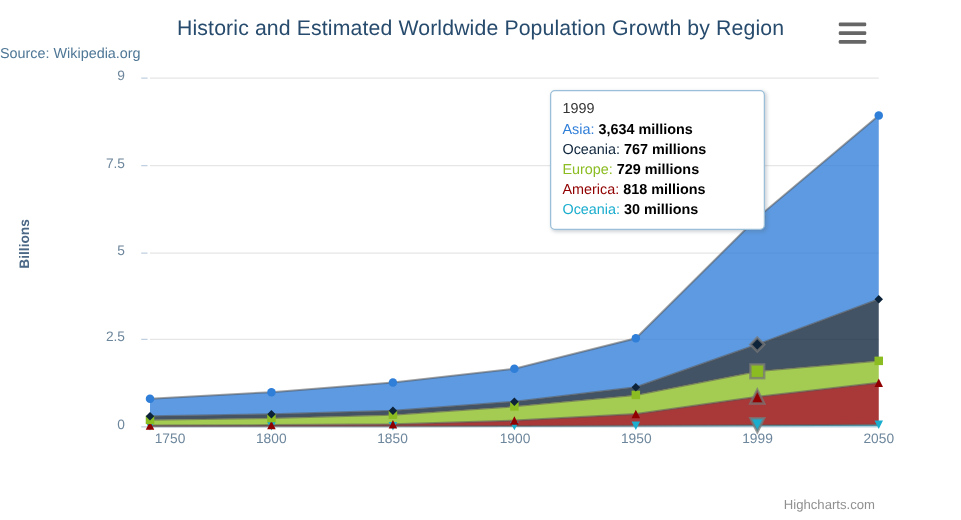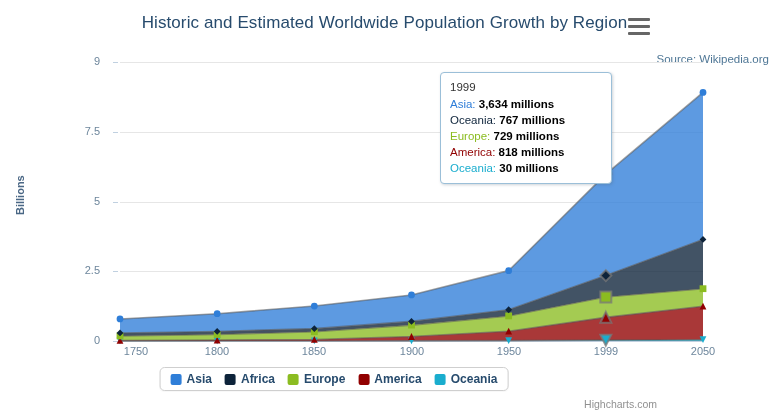--- a/index.html
+++ b/index.html
@@ -1,25 +1,25 @@
 <!DOCTYPE html>
 <html><head>
 <meta charset="utf-8">
 <style>
   html,body{margin:0;padding:0;background:#ffffff;}
   body{width:769px;height:416px;overflow:hidden;
        font-family:"Liberation Sans","DejaVu Sans",sans-serif;
        -webkit-font-smoothing:antialiased;}
-  #chart{position:relative;width:668px;height:416px;background:#fff;}
+  #chart{position:relative;width:668px;height:416px;background:#fff;padding-left:43px;}
 
   
   .title{position:absolute;left:0;top:13px;width:769px;text-align:center;
          font-size:17px;color:#274b6d;letter-spacing:.1px;white-space:nowrap;}
-  .subtitle{position:absolute;left:0;top:37px;width:769px;text-align:right;
-            font-size:11.5px;color:#4f7796;margin-top:16px;}
+  .subtitle{position:absolute;left:0;top:37px;width:769px;text-align:left;
+            font-size:11.5px;color:#4f7796;}
 
   
   .burger{position:absolute;right:18px;top:18px;width:22px;height:17px;
           display:flex;flex-direction:column;justify-content:space-between;cursor:pointer;}
   .burger i{display:block;height:3px;background:#666;border-radius:1px;}
 
   
   .plot{position:absolute;left:120px;top:62px;width:583px;height:279px;}
   .grid{position:absolute;left:0;width:583px;height:1px;background:#e6e6e6;}
   .axis-x{position:absolute;left:120px;top:341px;width:583px;height:1px;background:#c0d0e0;}
@@ -155,37 +155,15 @@
     <div class="yr">1999</div>
     <div id="tip-rows">
         <div class="row"><span class="nm" style="color: rgb(47, 126, 216);">Asia: </span><span class="vl">3,634 millions</span></div>
         <div class="row"><span class="nm" style="color: rgb(13, 35, 58);">Oceania: </span><span class="vl">767 millions</span></div>
         <div class="row"><span class="nm" style="color: rgb(139, 188, 33);">Europe: </span><span class="vl">729 millions</span></div>
         <div class="row"><span class="nm" style="color: rgb(145, 0, 0);">America: </span><span class="vl">818 millions</span></div>
         <div class="row"><span class="nm" style="color: rgb(26, 173, 206);">Oceania: </span><span class="vl">30 millions</span></div>
       </div>
   </div>
 
-  <div class="legend" id="legend">
-      <div class="litem">
-        <span class="lsw" style="background: rgb(47, 126, 216);"></span>
-        <span class="ltx">Asia</span>
-      </div>
-      <div class="litem">
-        <span class="lsw" style="background: rgb(13, 35, 58);"></span>
-        <span class="ltx">Africa</span>
-      </div>
-      <div class="litem">
-        <span class="lsw" style="background: rgb(139, 188, 33);"></span>
-        <span class="ltx">Europe</span>
-      </div>
-      <div class="litem">
-        <span class="lsw" style="background: rgb(145, 0, 0);"></span>
-        <span class="ltx">America</span>
-      </div>
-      <div class="litem">
-        <span class="lsw" style="background: rgb(26, 173, 206);"></span>
-        <span class="ltx">Oceania</span>
-      </div>
-    </div>
 
   <div class="credit">Highcharts.com</div>
 </div>
 
 </body></html>

